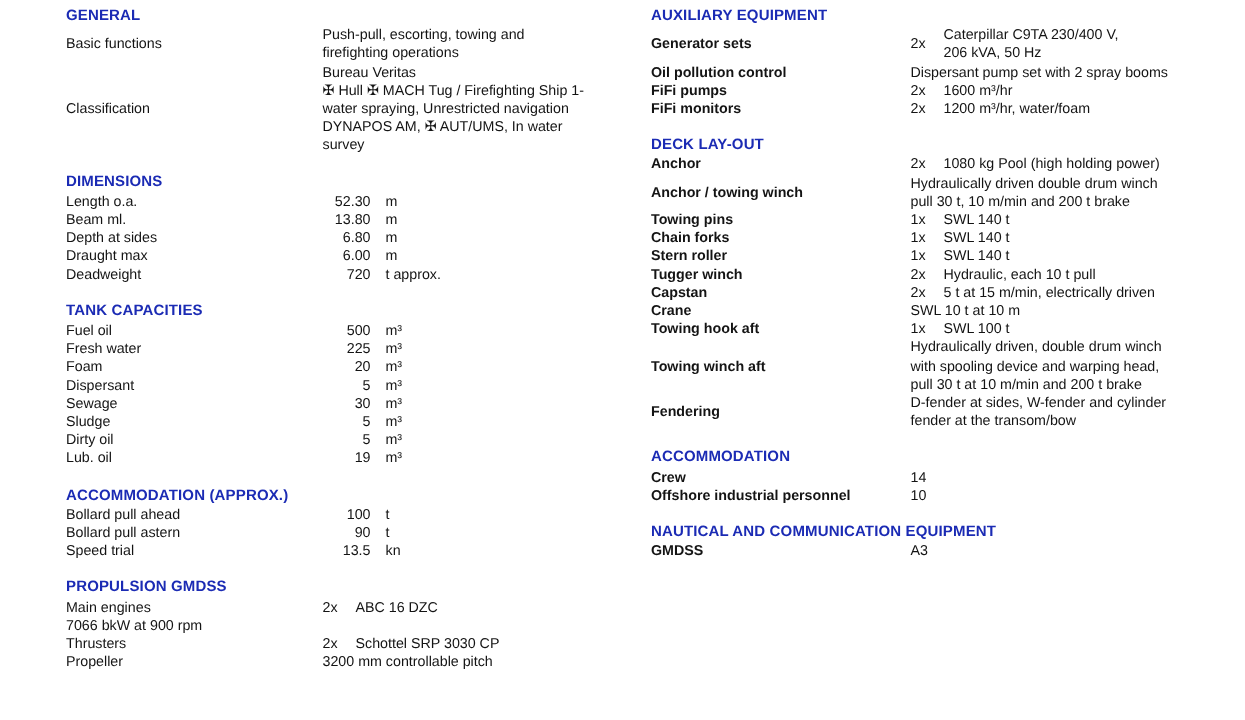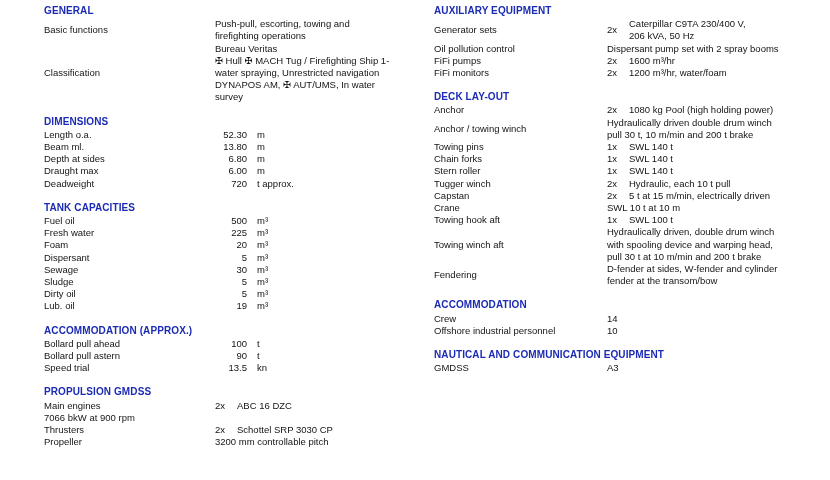--- a/index.html
+++ b/index.html
@@ -15,21 +15,21 @@
   .col { position: absolute; top: 5px; }
   .col-left  { left: 44px;  width: 382px; }
   .col-right { left: 434px; width: 392px; }
   .sec h2 {
     font-size: 10px; font-weight: bold; color: #1b2bb4;
     margin: 12px 0 1px 0; line-height: 12.2px; letter-spacing: 0.1px;
   }
   .sec:first-child h2 { margin-top: 0; }
   .row { display: flex; align-items: center; }
   .col-left  .label { width: 171px; flex: none; }
-  .col-right .label { width: 173px; flex: none; }
+  .col-right .label { width: 173px; flex: none; font-weight: bold; }
   .num  { width: 32px; flex: none; text-align: right; }
   .unit { margin-left: 10px; white-space: pre; }
   .qty  { width: 22px; flex: none; }
   .val  { white-space: pre-line; }
 </style>
 </head>
 <body>
 
 <div class="page">
 

